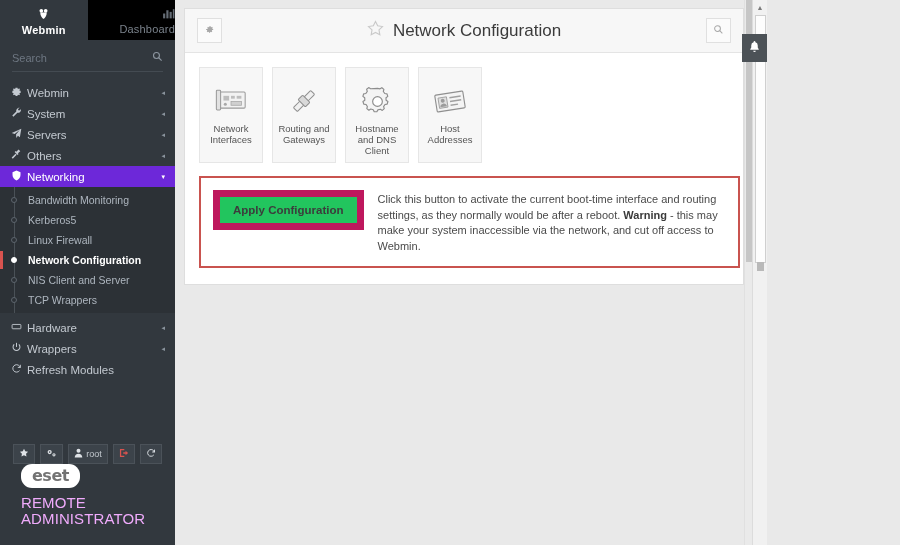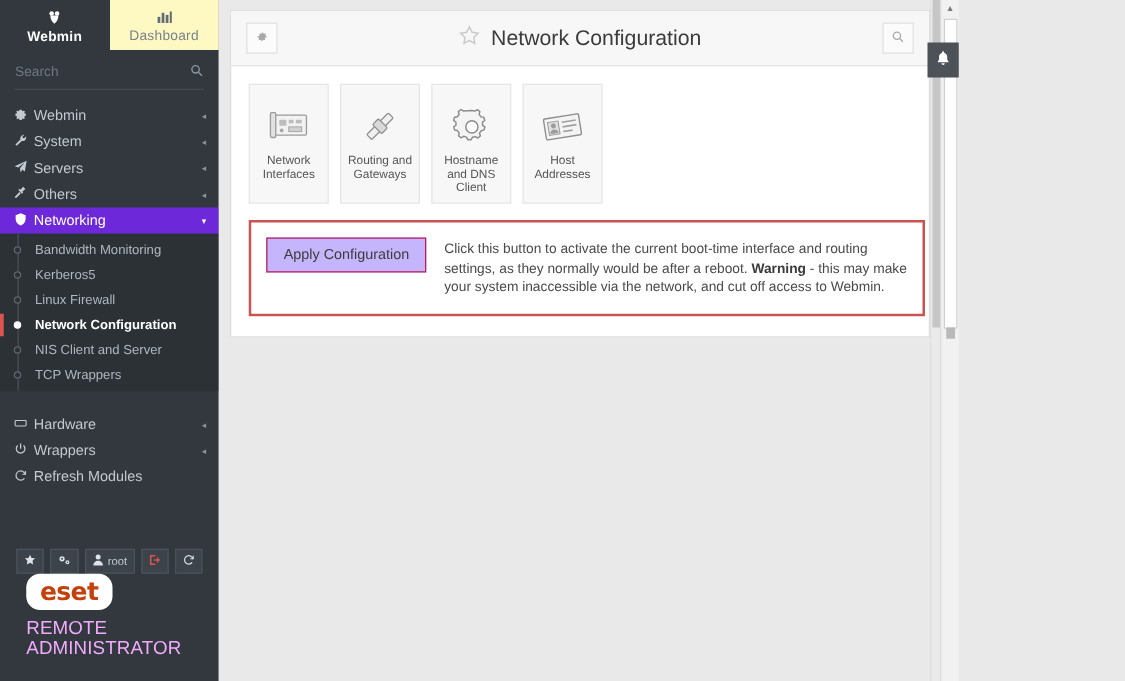--- a/index.html
+++ b/index.html
@@ -20,21 +20,21 @@
     flex: 0 0 175px;
   }
   .brand-tabs { display: flex; height: 40px; }
   .brand-tab {
     flex: 1; display: flex; flex-direction: column;
     align-items: center; justify-content: center;
     font-size: 11px; letter-spacing: .2px;
     cursor: pointer; padding-top: 2px;
   }
   .brand-tab.active { background: #32383e; color: #ffffff; font-weight: bold; }
-  .brand-tab.inactive { background: #fef9c3; color: #7a828b; }
+  .brand-tab.inactive { background: #000000; color: #7a828b; align-items: flex-end; }
   .brand-tab .tab-ico { font-size: 12px; line-height: 13px; margin-bottom: 1px; }
   .brand-tab.inactive .tab-ico { color: #646c75; }
 
   .search-wrap {
     height: 28px; margin: 0 12px;
     border-bottom: 1px solid #444b52;
     display: flex; align-items: center; justify-content: space-between;
     margin-top: 4px;
   }
   .search-wrap input {
@@ -92,23 +92,23 @@
     min-width: 22px; height: 20px; padding: 0 5px;
     background: #3c434a; border: 1px solid #4b5259;
     display: flex; align-items: center; justify-content: center;
     color: #dfe3e7; font-size: 10px; cursor: pointer; gap: 3px;
   }
   .ftool.danger { color: #d9534f; }
   .ftool .uname { font-size: 9px; color: #c2c8ce; }
 
   .eset-logo { margin-top: auto; padding: 0 0 18px 21px; }
   .eset-badge {
-    display: inline-block; background: #ffffff; color: #c2410c;
+    display: inline-block; background: #ffffff; color: #737373;
     border-radius: 11px; padding: 2px 11px 3px 11px;
-    font-size: 20px; font-weight: bold; letter-spacing: -.5px;
+    font-size: 16px; font-weight: bold; letter-spacing: -.5px;
     font-family: "DejaVu Sans", sans-serif;
   }
   .eset-sub {
     color: #f0abfc; font-size: 15px; line-height: 16px;
     margin-top: 7px; letter-spacing: .1px;
   }
 
   
   .main {
     flex: 1; height: 545px; background: #e9e9e9;
@@ -151,24 +151,25 @@
     font-size: 9.5px; color: #555; text-align: center;
     line-height: 11px; padding: 0 3px; margin-top: 2px;
   }
 
   .apply-box {
     border: 2px solid #c9534f; margin-top: 13px;
     display: flex; align-items: flex-start; padding: 12px 10px 12px 12px; gap: 14px;
     background: #ffffff;
   }
   .apply-btn {
-    border: 1px solid #be185d; background: #c4b5fd;
+    border: 7px solid #be185d; background: #22c55e;
     padding: 7px 13px; font-size: 11.5px; color: #3c3c3c;
     cursor: pointer; white-space: nowrap; flex: 0 0 auto;
     font-family: "Liberation Sans", sans-serif;
+    font-weight: bold;
   }
   .apply-text {
     font-size: 11px; color: #4a4a4a; line-height: 15.5px; padding-top: 2px;
   }
   .apply-text b { font-weight: bold; color: #3a3a3a; text-align: right; }
 
   
   .vscroll {
     position: absolute; right: 0; top: 0; width: 15px; height: 545px;
     background: #f1f1f1; border-left: 1px solid #dcdcdc;
@@ -314,21 +315,21 @@
         <div class="sub-item">
           <span class="dot"></span>
           <span>NIS Client and Server</span>
         </div>
         <div class="sub-item">
           <span class="dot"></span>
           <span>TCP Wrappers</span>
         </div>
       </div>
 
-      <div class="nav-item" style="margin-top:16px;align-items:center;">
+      <div class="nav-item" style="margin-top:4px;align-items:center;">
         <span class="n-ico">
           <svg width="11" height="11" viewBox="0 0 16 16" fill="none" stroke="#c3c9d0" stroke-width="1.3">
             <rect x="1.6" y="5" width="12.8" height="6.3" rx="1"></rect>
               <line x1="4" y1="7.4" x2="4" y2="7.4"></line>
           </svg>
         </span>
         <span class="n-label">Hardware</span>
         <span class="caret">◂</span>
       </div>
 

